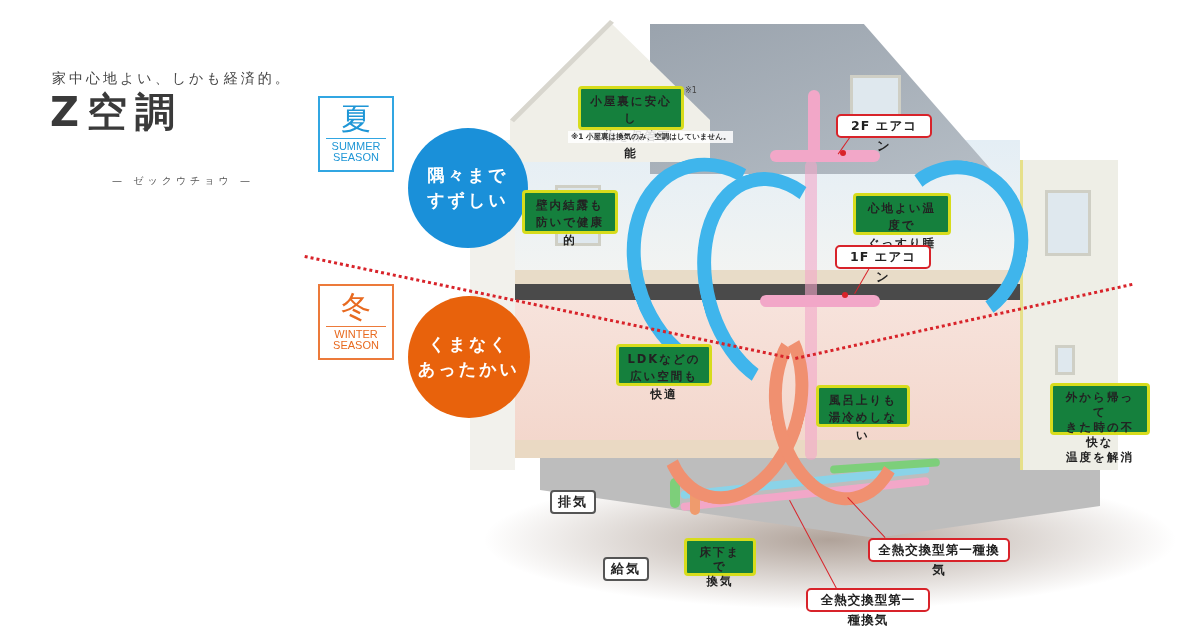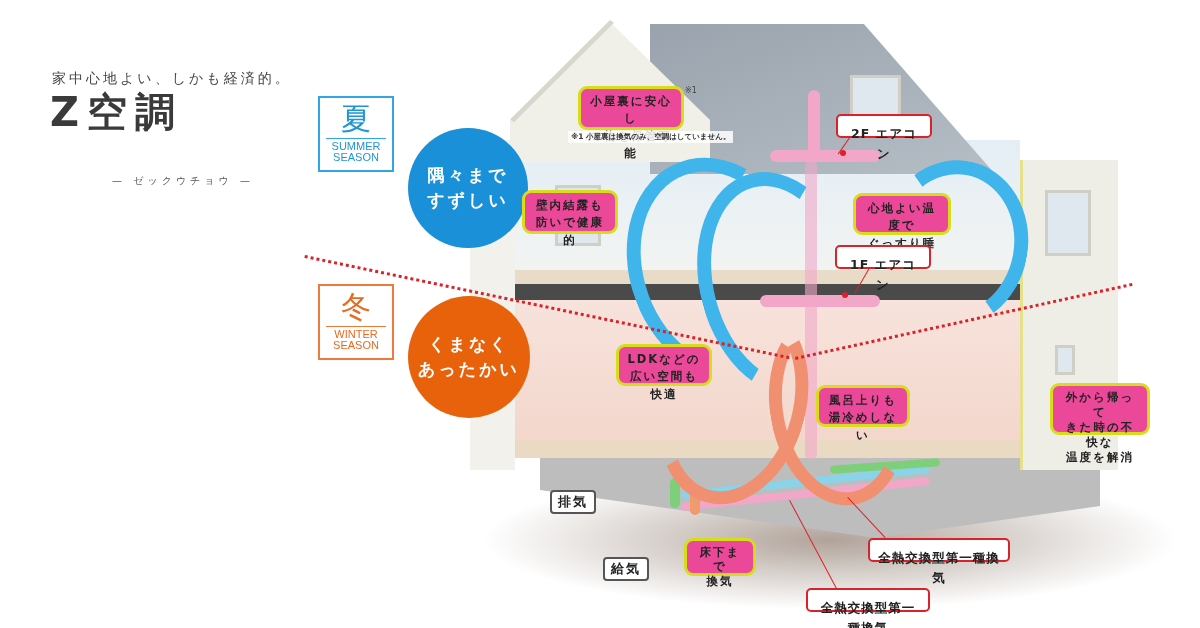--- a/index.html
+++ b/index.html
@@ -50,24 +50,24 @@
   .duct-pink { background:#f2a7c8; border-radius:6px; }
   .duct-green { background:#7dcf7a; border-radius:6px; }
   .duct-orange { background:#ef9b6d; border-radius:6px; }
   .duct-blue { background:#8ad3e8; border-radius:6px; }
 
   .season-line { height:0; border-top:3px dotted #d8232a; transform-origin:0 0; }
   .sl1 { left:305px; top:255px; width:495px; transform:rotate(11.8deg); }
   .sl2 { left:795px; top:357px; width:345px; transform:rotate(-12.4deg); }
 
   
-  .callout-y { background:#ec4899; border:3px solid #d7dc1c; border-radius:9px; color:#222; font-weight:bold;
+  .callout-y { background:#15803d; border:3px solid #d7dc1c; border-radius:4px; color:#222; font-weight:bold;
                font-size:11.5px; letter-spacing:2px; text-align:center; line-height:1.5; padding:4px 8px; box-sizing:border-box; }
   .callout-r { background:#fff; border:2px solid #d8232a; border-radius:5px; color:#222; font-weight:bold;
-               font-size:12.5px; letter-spacing:1px; text-align:center; line-height:20px; padding:8px 8px; box-sizing:border-box; }
+               font-size:12.5px; letter-spacing:1px; text-align:center; line-height:20px; padding:0 8px; box-sizing:border-box; }
   .callout-k { background:#fff; border:2px solid #555; border-radius:4px; color:#222; font-weight:bold;
                font-size:13px; letter-spacing:2px; text-align:center; line-height:20px; padding:0 6px; box-sizing:border-box; }
   .footnote-mark { font-size:8px; color:#444; }
   .footnote { font-size:7.5px; color:#333; background:rgba(255,255,255,.85); padding:1px 3px; font-weight:bold; }
   .leader { height:0; border-top:1.5px solid #d8232a; transform-origin:0 0; }
   .dot { width:6px; height:6px; background:#d8232a; border-radius:50%; }
 </style>
 </head>
 <body>
 

